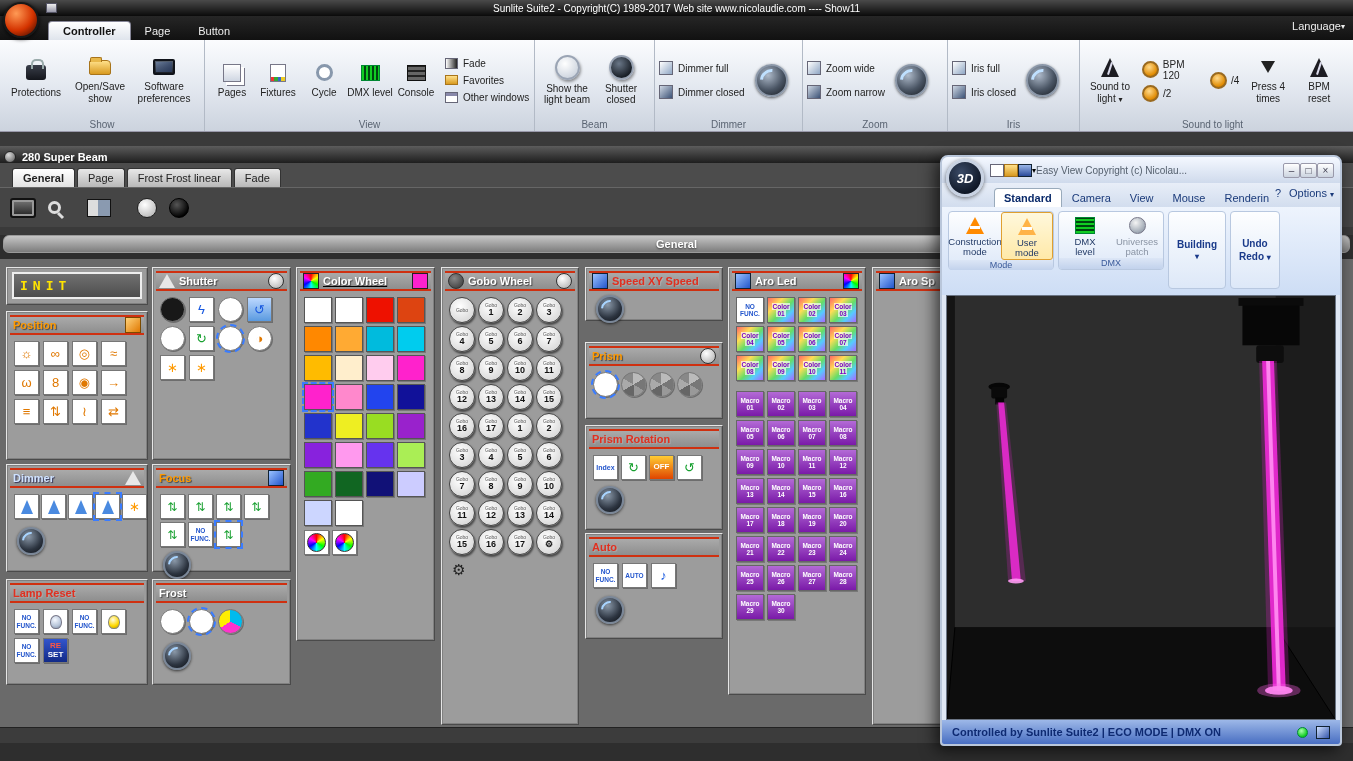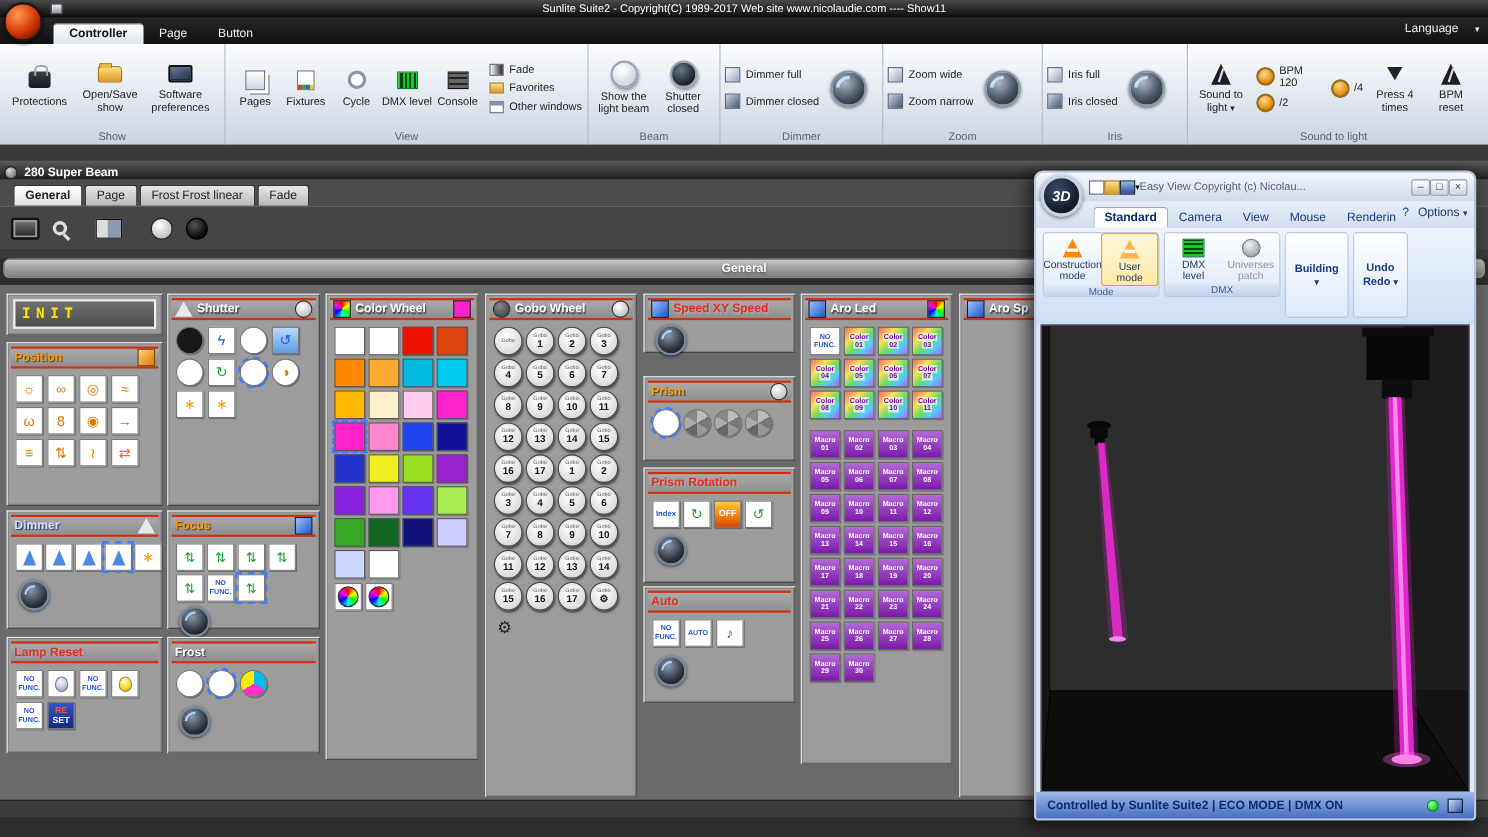--- a/index.html
+++ b/index.html
@@ -12,21 +12,21 @@
   .titlebar .title { color:#fff; font-size:10px; }
   .logo { position:absolute; left:3px; top:2px; width:36px; height:36px; border-radius:50%;
           background:radial-gradient(circle at 35% 30%, #ff9a55, #d43300 55%, #3a0b00 95%);
           border:2px solid #181818; box-shadow:0 1px 4px #000c; z-index:20; }
   .ti-icon { position:absolute; left:46px; top:3px; width:11px; height:10px; background:linear-gradient(#eee,#99a); border:1px solid #556; }
 
   
   .menubar { height:24px; background:linear-gradient(#262626,#111); display:flex; align-items:flex-end; padding-left:48px; position:relative; }
   .mtab { padding:3px 14px; font-size:11px; color:#eee; border-radius:4px 4px 0 0; cursor:pointer; }
   .mtab.active { background:linear-gradient(#ffffff,#dfe4ec); color:#111; font-weight:bold; border:1px solid #889; border-bottom:none; }
-  .lang { position:absolute; right:8px; top:4px; color:#eee; font-size:11px; display:flex; gap:15px; align-items:center; cursor:pointer; }
+  .lang { position:absolute; right:8px; top:4px; color:#eee; font-size:11px; display:flex; gap:0; align-items:center; cursor:pointer; }
 
   
   .ribbon { height:92px; background:linear-gradient(#fbfcfe,#e2e7ef 55%,#ccd3de); display:flex; border-bottom:1px solid #99a; }
   .rgroup { position:relative; height:100%; border-right:1px solid #b2bac6; padding:3px 4px 14px 4px; display:flex; align-items:center; }
   .rglabel { position:absolute; bottom:1px; left:0; right:0; text-align:center; font-size:10px; color:#5a6472; }
   .rbtn { display:flex; flex-direction:column; align-items:center; width:64px; gap:3px; font-size:10px; color:#222; text-align:center; cursor:pointer; }
   .rbtn .lbl { line-height:1.15; }
   .rbtn-sm { width:46px; }
   .icbox { width:26px; height:22px; display:flex; align-items:center; justify-content:center; }
   .ic-lock { width:20px; height:15px; background:linear-gradient(#3a3f4a,#14161c); border-radius:3px; position:relative; }
@@ -700,21 +700,21 @@
           </div>
           <div class="cell cmy round">
             <span class="g"></span>
             <span class="l1"></span>
             <span class="l2"></span>
           </div>
         </div>
       <div class="dial2"></div>
     </div>
 
-    <div class="grp" style="left:296px; top:8px; width:139px; height:424px;">
+    <div class="grp" style="left:296px; top:8px; width:139px; height:374px;text-decoration:underline;">
       <div class="grp-hd">
           <span class="hic rain"></span>
           <span class="ttl c-wht">Color Wheel</span>
           <span class="hic sq-mag"></span>
         </div>
       <div class="grid grid4" style="gap:3px;">
 
       <div class="ccell" style="background: rgb(255, 255, 255);"></div>
           <div class="ccell" style="background: rgb(255, 255, 255);"></div>
           <div class="ccell" style="background: rgb(238, 17, 0);"></div>

